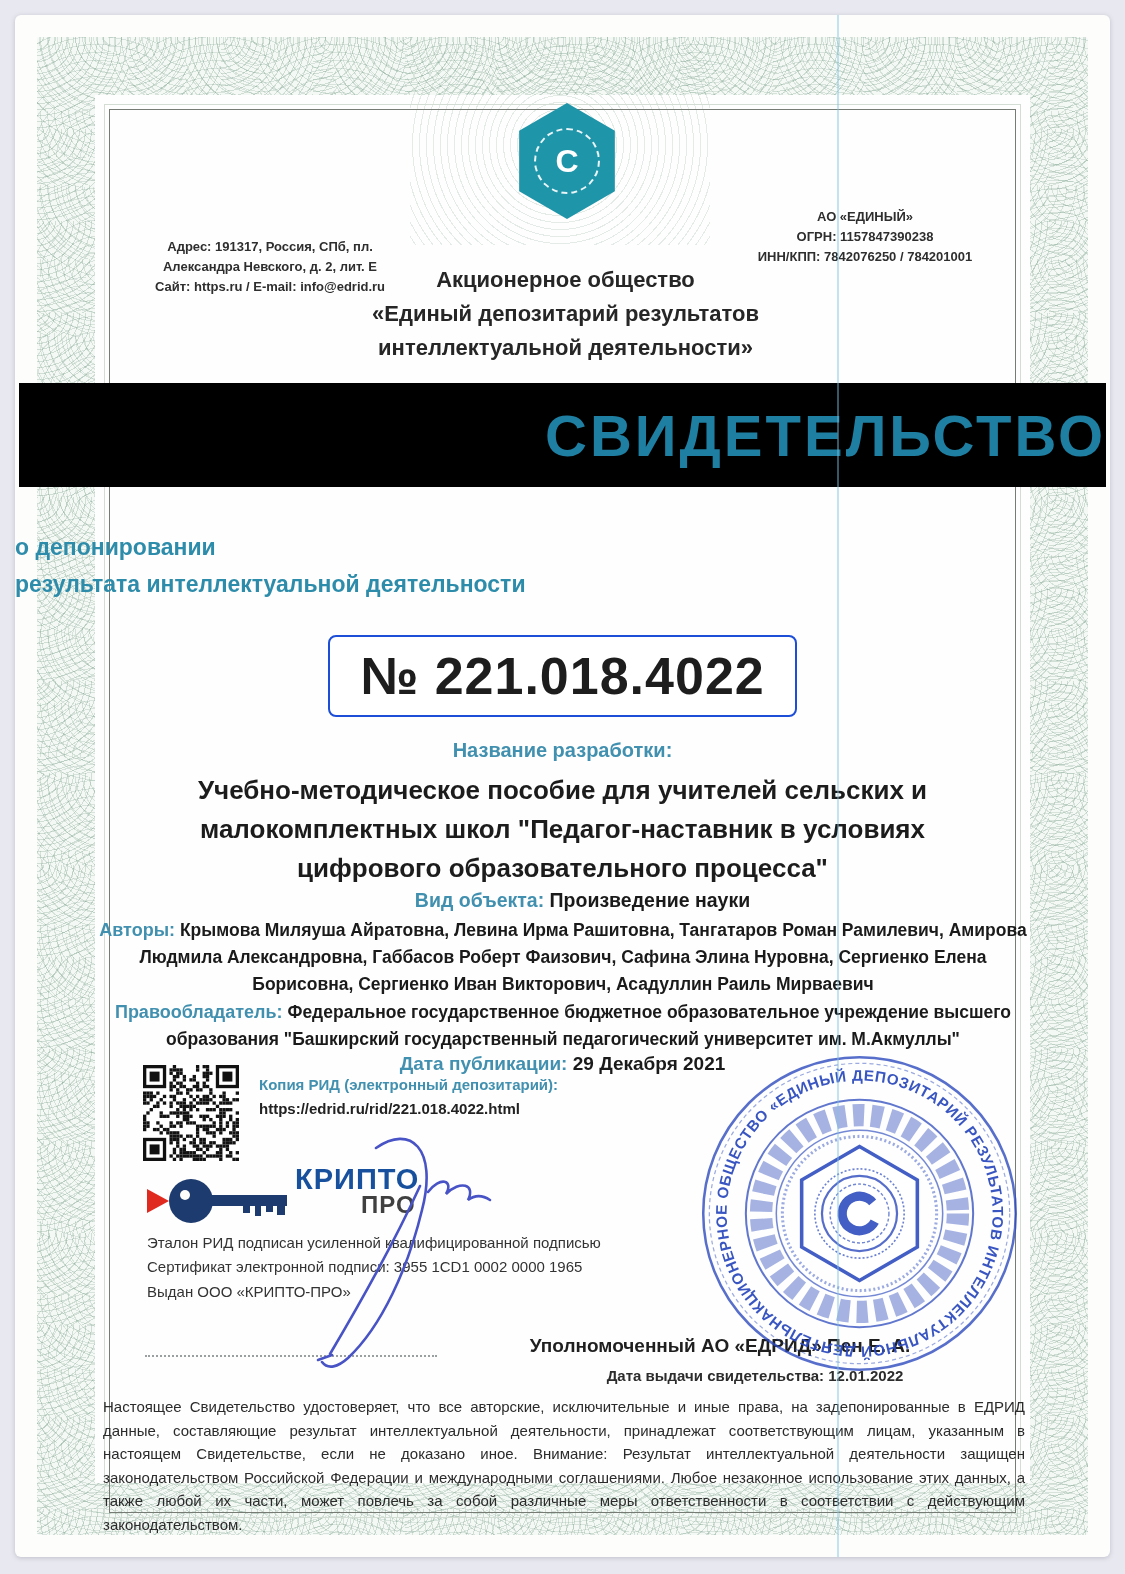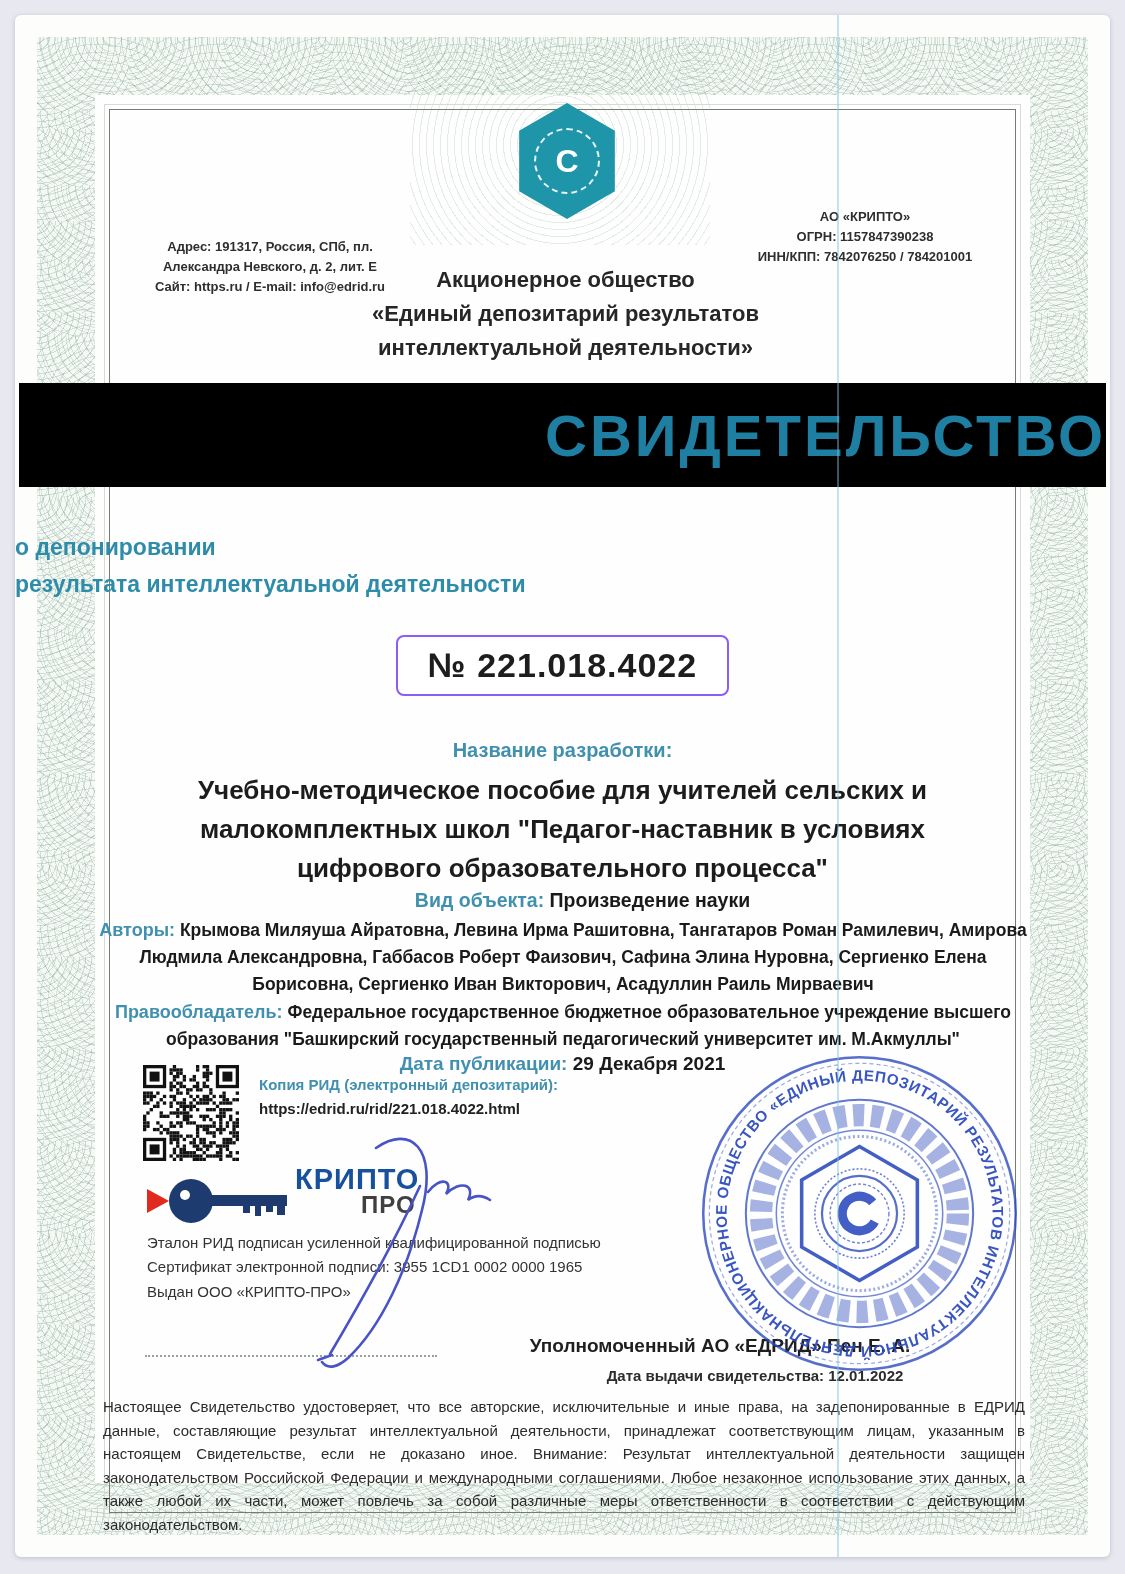--- a/index.html
+++ b/index.html
@@ -55,22 +55,22 @@
   .org{position:absolute;left:0;right:0;top:248px;text-align:center;font-size:22px;font-weight:700;line-height:1.55;color:#262626;padding-left:6px;}
 
   .title-band{position:absolute;left:4px;right:4px;top:368px;height:104px;background:#000000;z-index:9;
     display:flex;align-items:center;justify-content:flex-end;}
   .big-title{font-size:58px;font-weight:700;letter-spacing:3px;color:#1e7fa2;}
 
   .subtitle{position:absolute;left:0;right:0;top:514px;text-align:left;font-size:23px;font-weight:700;
     line-height:1.6;color:#2e8cab;}
 
   .numbox-wrap{position:absolute;left:0;right:0;top:620px;text-align:center;}
-  .numbox{display:inline-block;border:2px solid #8b5cf6;border-radius:8px;background:#fff;
-    padding:9px 30px;font-size:34px;font-weight:700;color:#1d1d1d;letter-spacing:1px;}
+  .numbox{display:inline-block;border:2px solid #1d4ed8;border-radius:8px;background:#fff;
+    padding:9px 30px;font-size:52px;font-weight:700;color:#1d1d1d;letter-spacing:1px;}
 
   .dev-label{position:absolute;left:0;right:0;top:724px;text-align:center;font-size:20px;font-weight:600;color:#4190af;}
   .work-title{position:absolute;left:70px;right:70px;top:756px;text-align:center;font-size:26px;font-weight:700;
     line-height:1.5;color:#1c1c1c;}
 
   .obj-line{position:absolute;left:0;right:0;top:874px;text-align:center;font-size:19.5px;padding-left:40px;}
   .lbl{color:#4190af;font-weight:600;}
   .val-b{color:#1a1a1a;font-weight:700;}
 
   .authors{position:absolute;left:78px;width:940px;top:902px;text-align:center;font-size:17.5px;line-height:1.52;}
@@ -117,21 +117,21 @@
       <div>Сайт: https.ru / E-mail: info@edrid.ru</div>
     </div>
 
     <div class="hexlogo">
       <div class="ring">
         <span class="c">C</span>
       </div>
     </div>
 
     <div class="hdr hdr-right">
-      <div>АО «КРИПТО»</div>
+      <div>АО «ЕДИНЫЙ»</div>
       <div>ОГРН: 1157847390238</div>
       <div>ИНН/КПП: 7842076250 / 784201001</div>
     </div>
 
     <div class="org">
       <div>Акционерное общество</div>
       <div>«Единый депозитарий результатов</div>
       <div>интеллектуальной деятельности»</div>
     </div>
 

